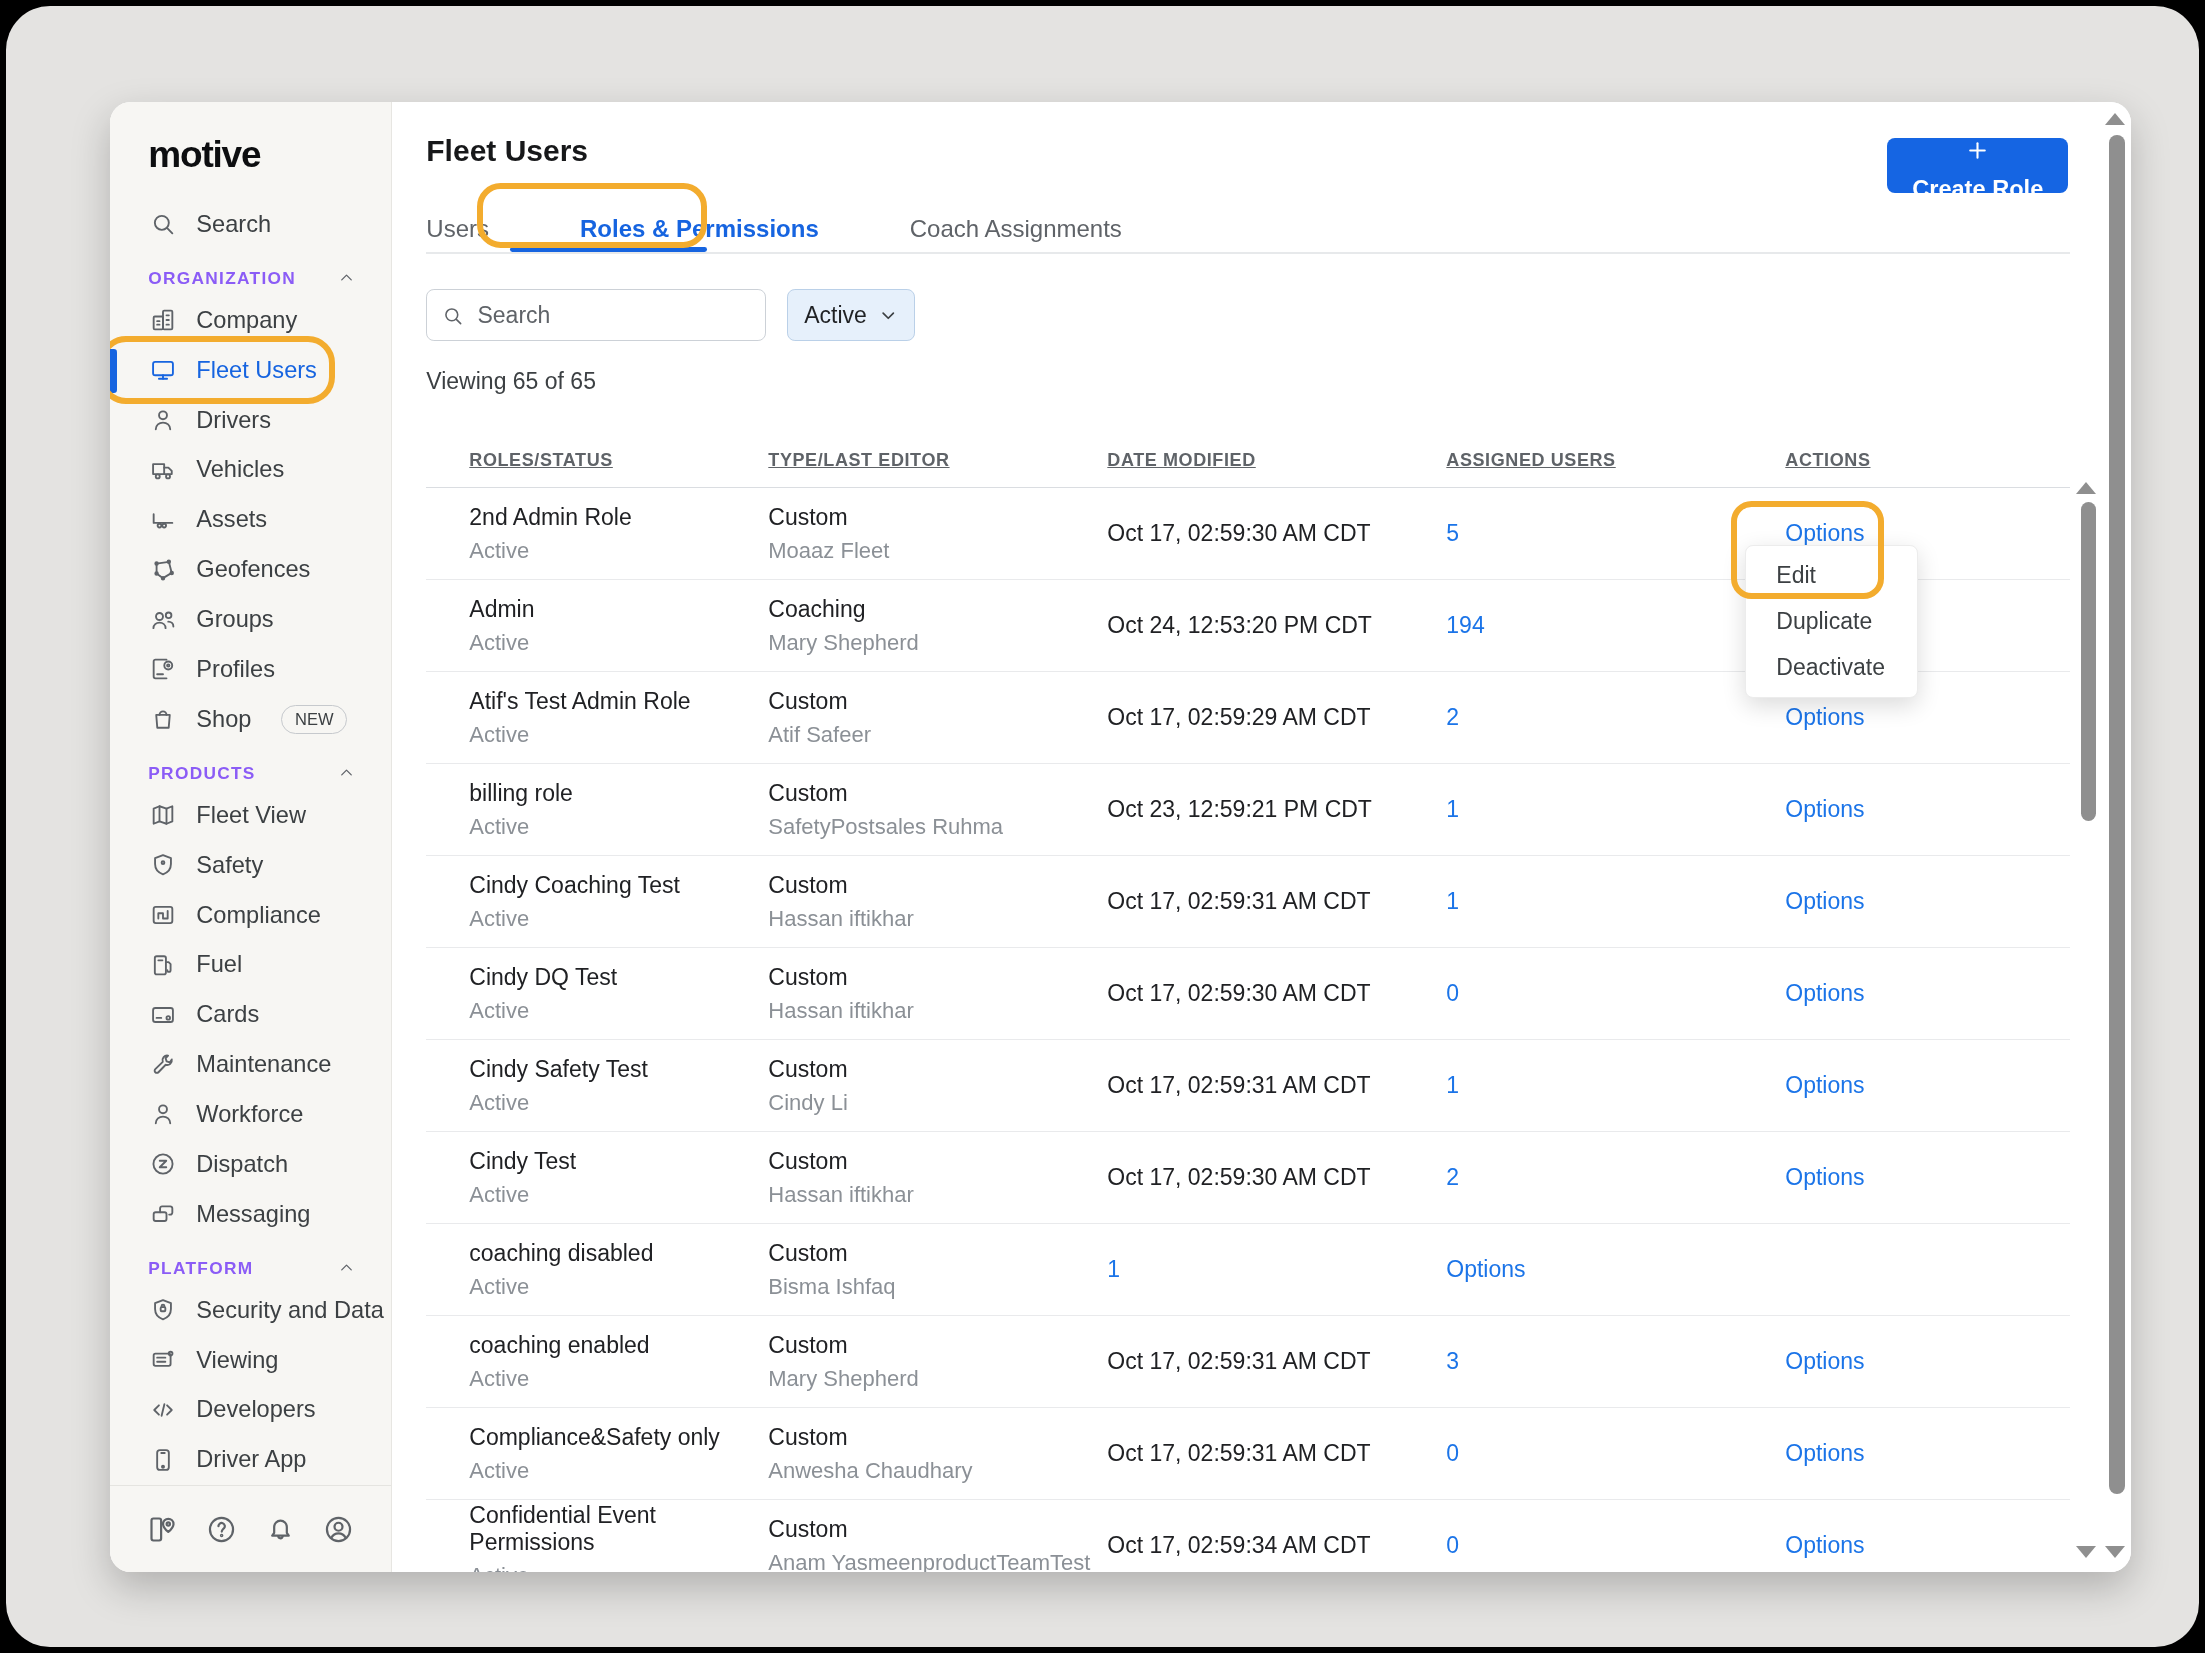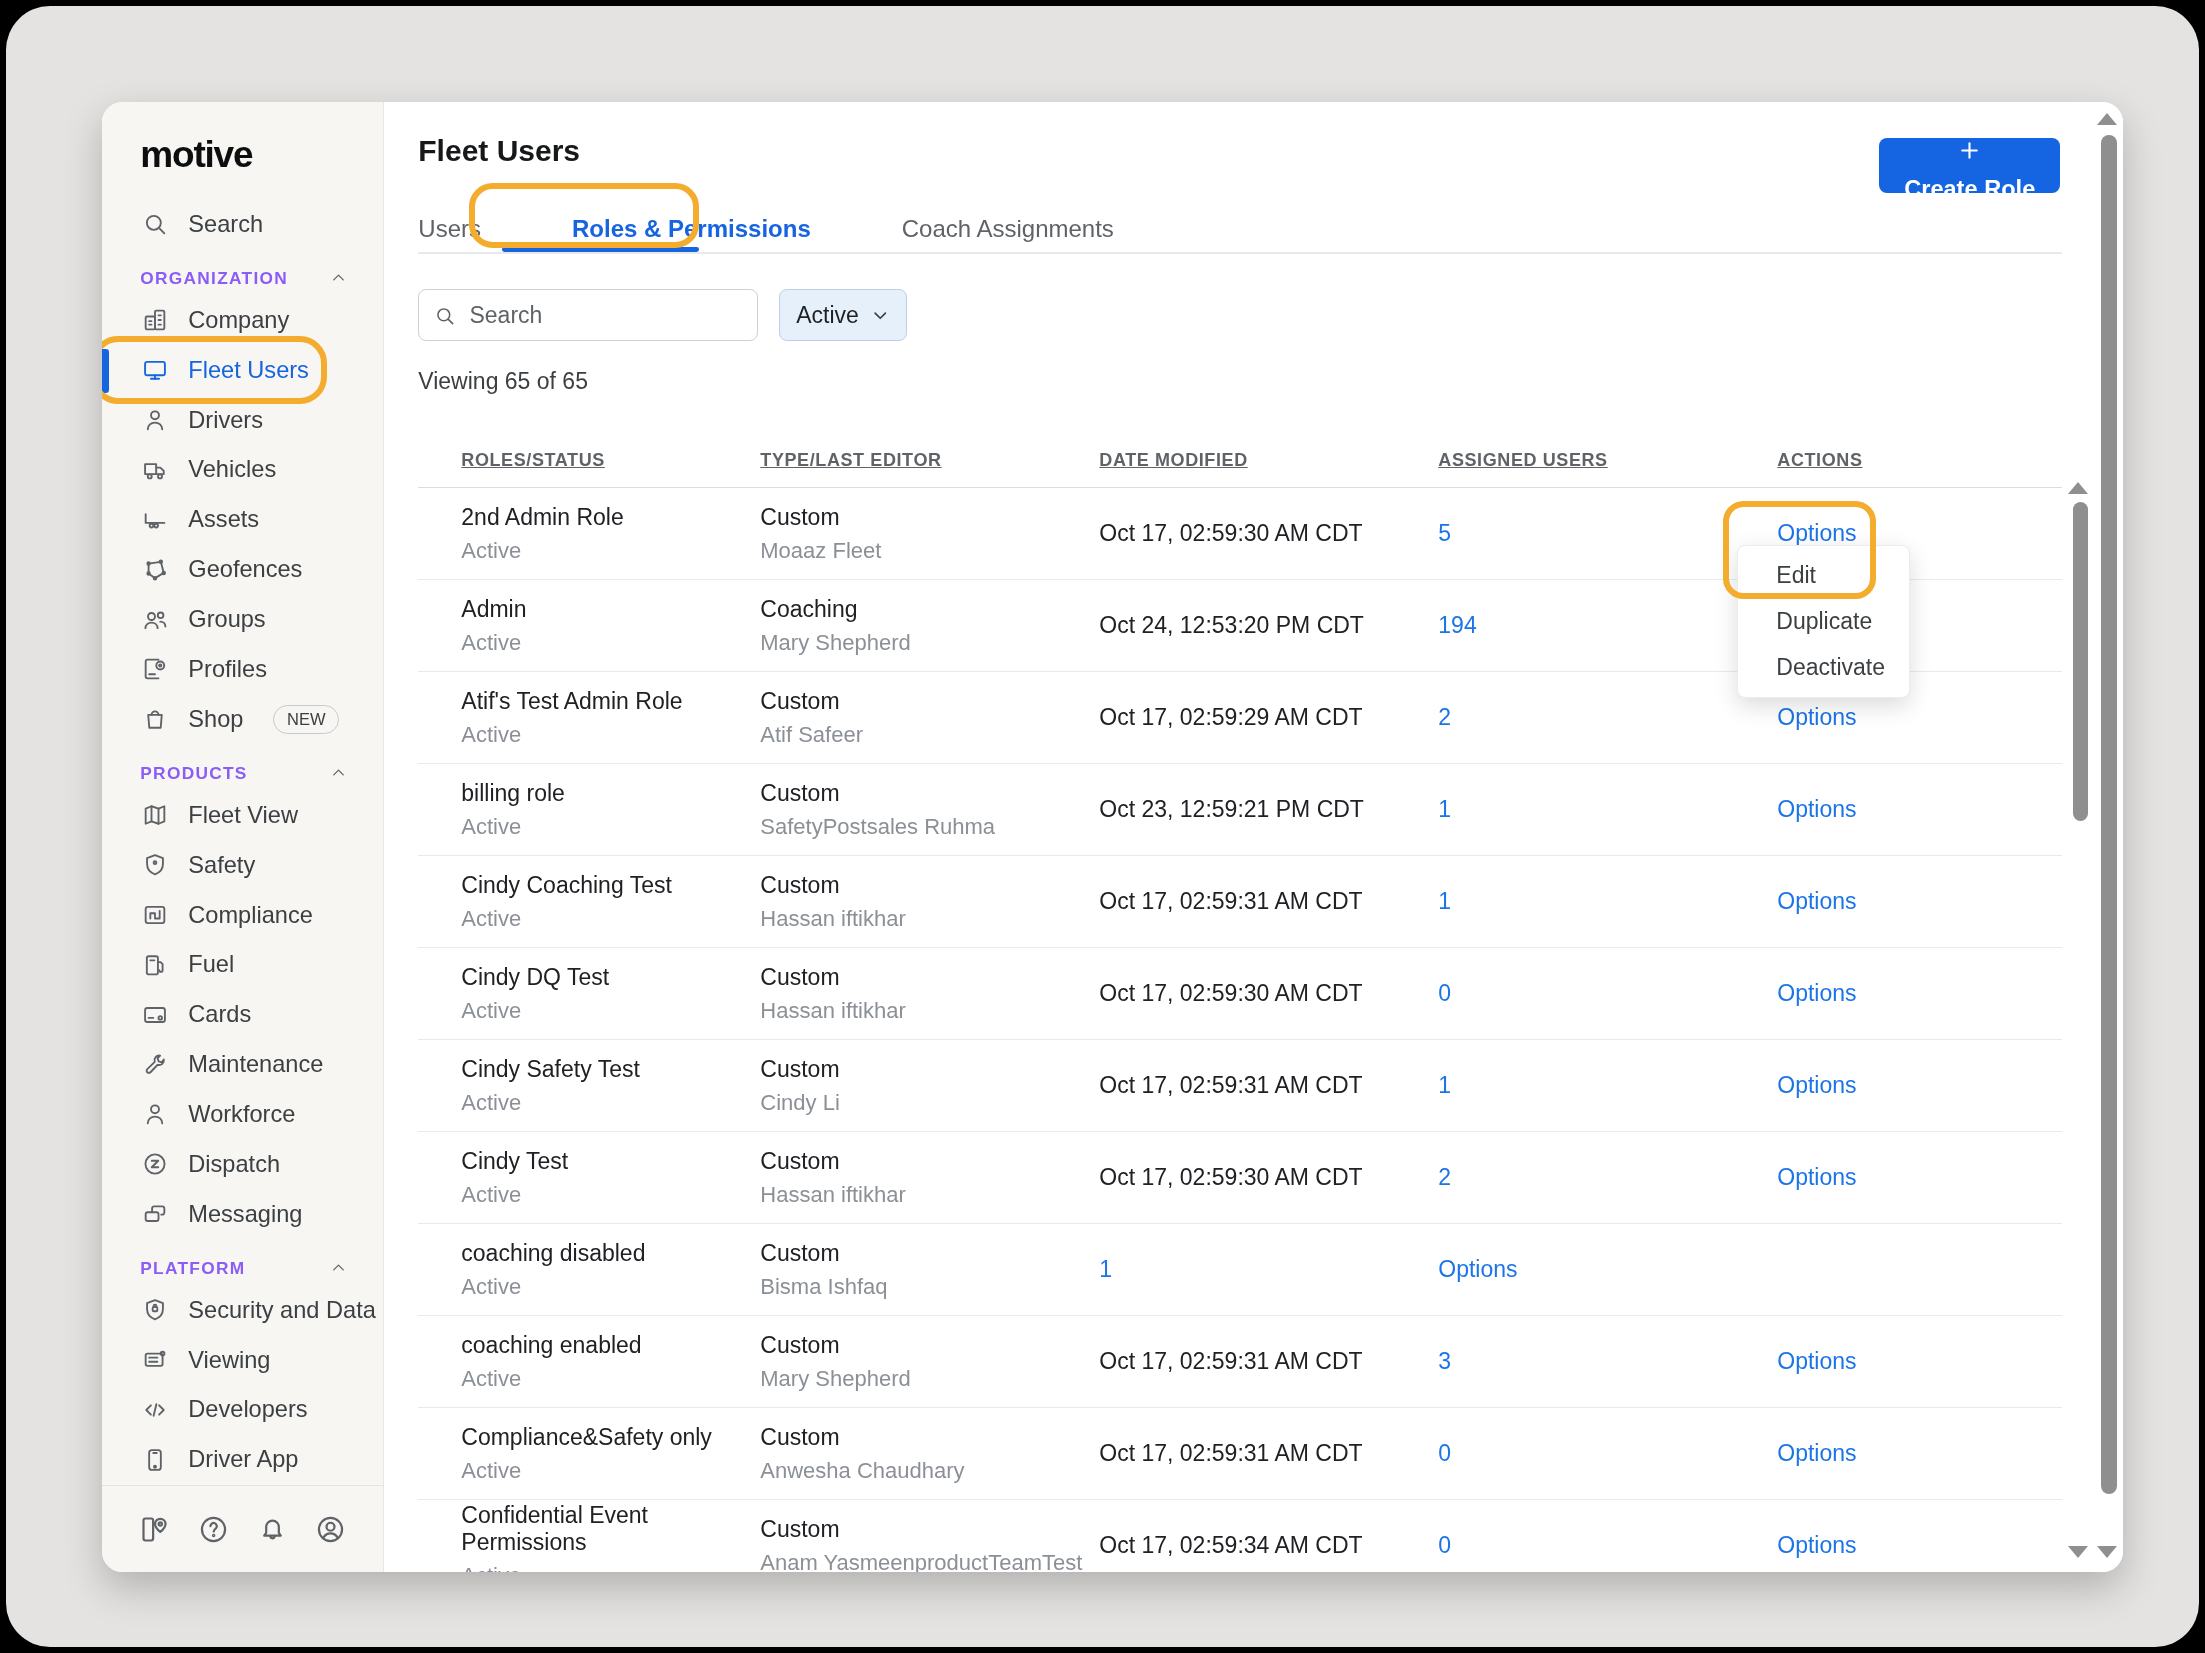--- a/index.html
+++ b/index.html
@@ -1,18 +1,18 @@
 <!DOCTYPE html>
 <html style="font-size:12.6px"><head>
 <meta charset="utf-8">
 <style>
   * { margin:0; padding:0; box-sizing:border-box; }
   html,body { width:2205px; height:1654px; background:#000; font-family:"Liberation Sans", sans-serif; }
   .page { position:absolute; left:6.3px; top:6.3px; right:6.3px; bottom:6.3px; background:#e4e3e1; border-radius:44px; }
-  .card { position:absolute; left:96px; top:96px; width:2021px; height:1470px; background:#fff; border-radius:20.5px;
+  .card { position:absolute; left:104px; top:96px; width:2021px; height:1470px; background:#fff; border-radius:20.5px;
           box-shadow:0 15.8px 39px rgba(0,0,0,.22); display:flex; overflow:hidden; }
 
   
   .sidebar { width:282px; flex:none; background:#f7f6f3; border-right:0.8px solid #e7e6e2; display:flex; flex-direction:column; position:relative; }
   .logo { padding:31.5px 0 0 38px; font-size:37px; font-weight:800; letter-spacing:-1.2px; color:#0d0e10; }
   .nav-search { display:flex; align-items:center; gap:19px; height:50px; margin-top:23.6px; padding-left:39px; font-size:23.6px; color:#3c4043; }
   .sec-label { display:flex; align-items:flex-start; justify-content:space-between; padding:19px 35px 6.3px 38px;
                font-size:17.3px; font-weight:700; letter-spacing:1.3px; color:#8b5cf6; }
   .nav-item { position:relative; display:flex; align-items:center; gap:19px; height:50px; padding-left:39px; font-size:23.6px; color:#3c4043; }
   .nav-item .lbl { white-space:nowrap; }
@@ -58,21 +58,21 @@
   .trow { height:92px; border-bottom:0.8px solid #e9eaec; align-items:stretch; }
   .cell { display:flex; flex-direction:column; justify-content:center; }
   .cell.single { justify-content:center; }
   .tname { font-size:23px; color:#202124; }
   .tsub { font-size:22px; color:#8b9096; margin-top:7px; }
   .tdate { font-size:23px; color:#202124; }
   a.blue { color:#1b74e8; font-size:23px; text-decoration:none; cursor:pointer; }
 
   .menu-pop { position:absolute; left:1353px; top:443px; width:173px; background:#fff; border:0.8px solid #ececec; border-radius:7.9px;
               box-shadow:0 7.9px 23.6px rgba(0,0,0,.14); padding:6.3px 0; z-index:20; }
-  .menu-item { height:46px; display:flex; align-items:center; padding-left:38px; font-size:23px; color:#3c4043; }
+  .menu-item { height:46px; display:flex; align-items:center; padding-left:30px; font-size:23px; color:#3c4043; }
   .ring-options { left:1339px; top:399px; width:153px; height:98px; border-radius:20.5px; }
 
   
   .arrow { position:absolute; width:0; height:0; border-left:10.2px solid transparent; border-right:10.2px solid transparent; }
   .arrow.up { border-bottom:12.6px solid #8f8f8f; }
   .arrow.down { border-top:12.6px solid #8f8f8f; }
   .thumb { position:absolute; width:15.8px; background:#8f8f8f; border-radius:7.9px; }
 </style>
 </head>
 <body>

